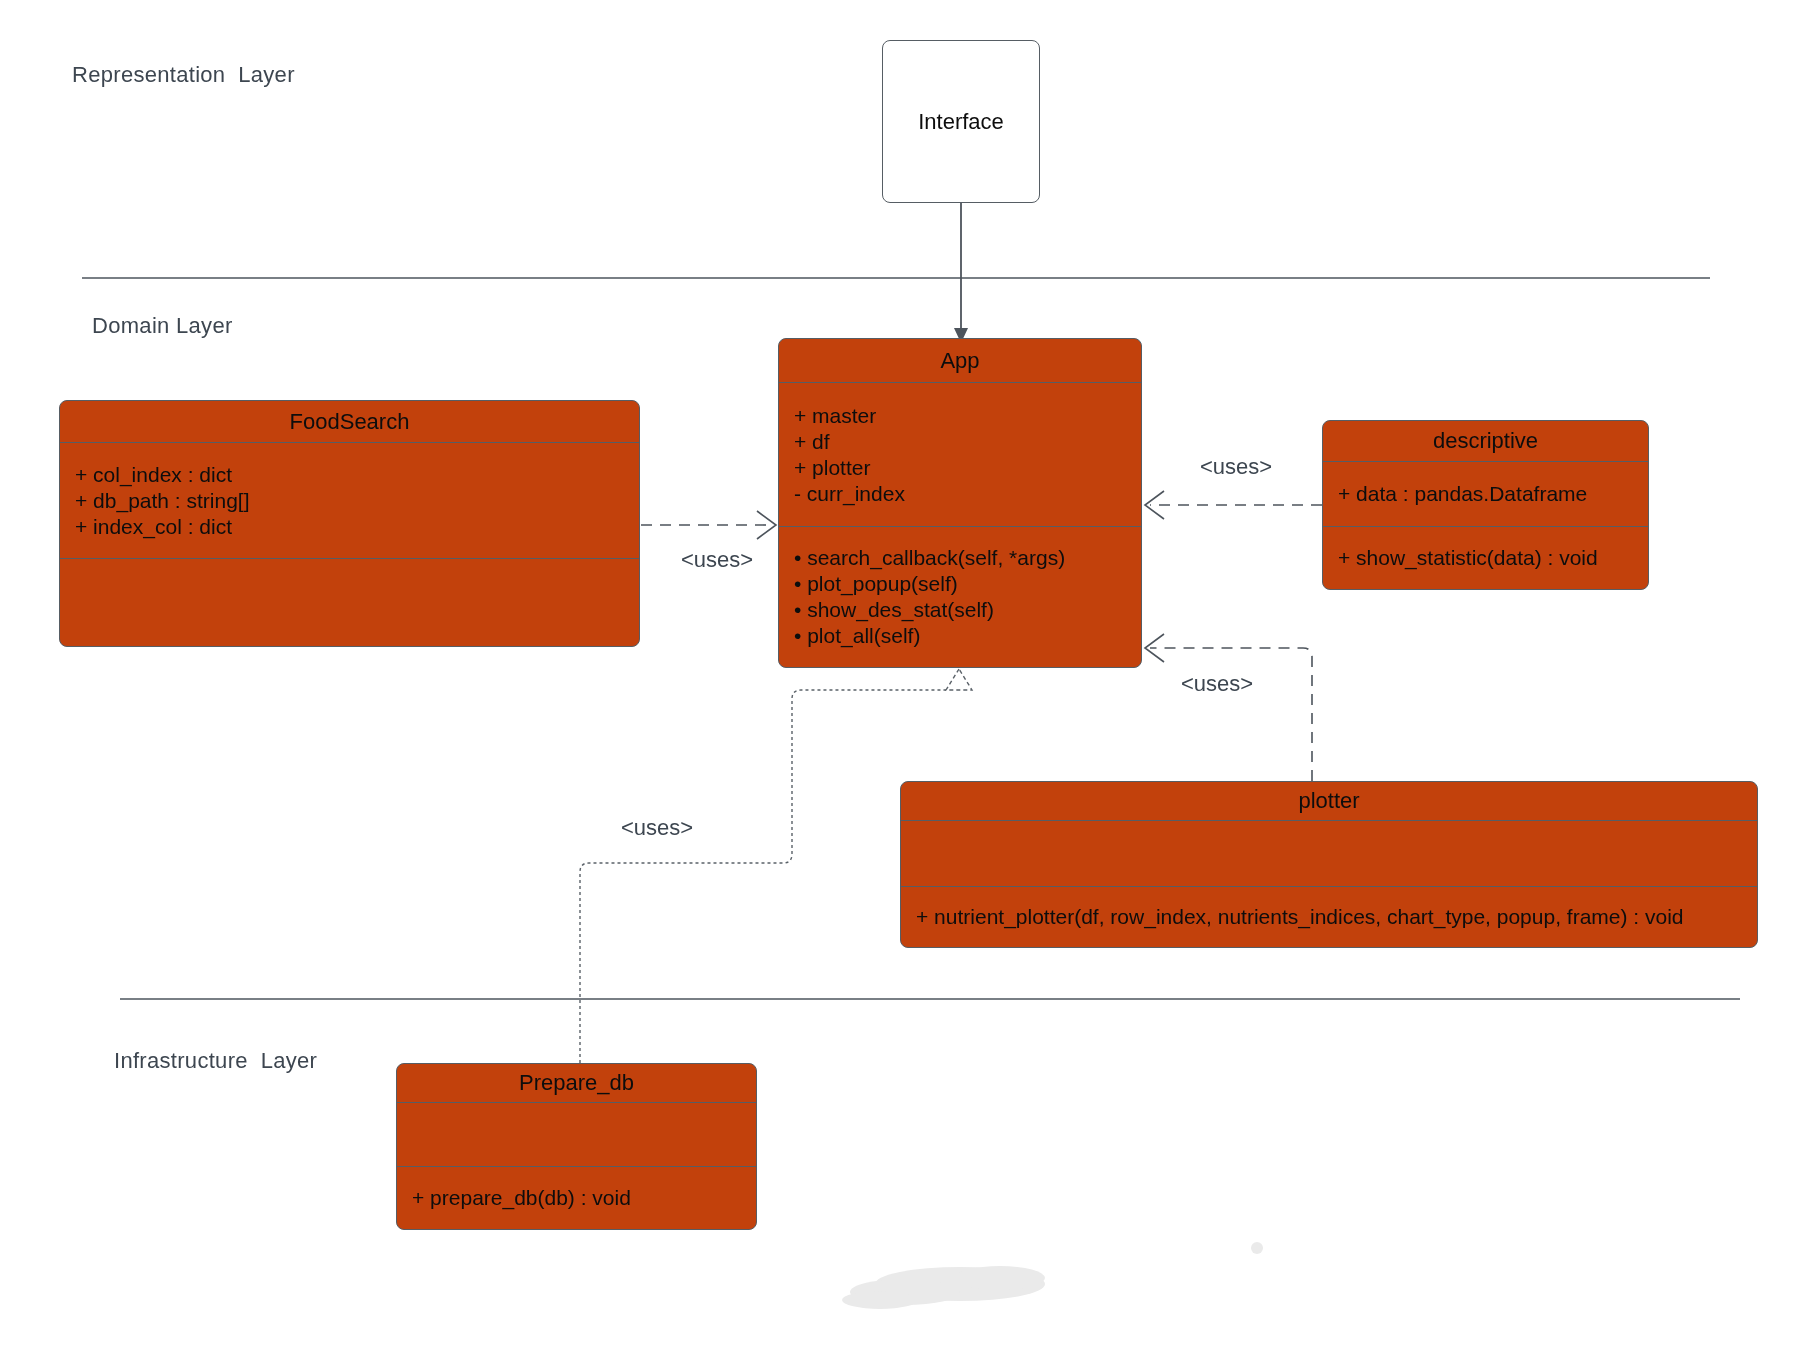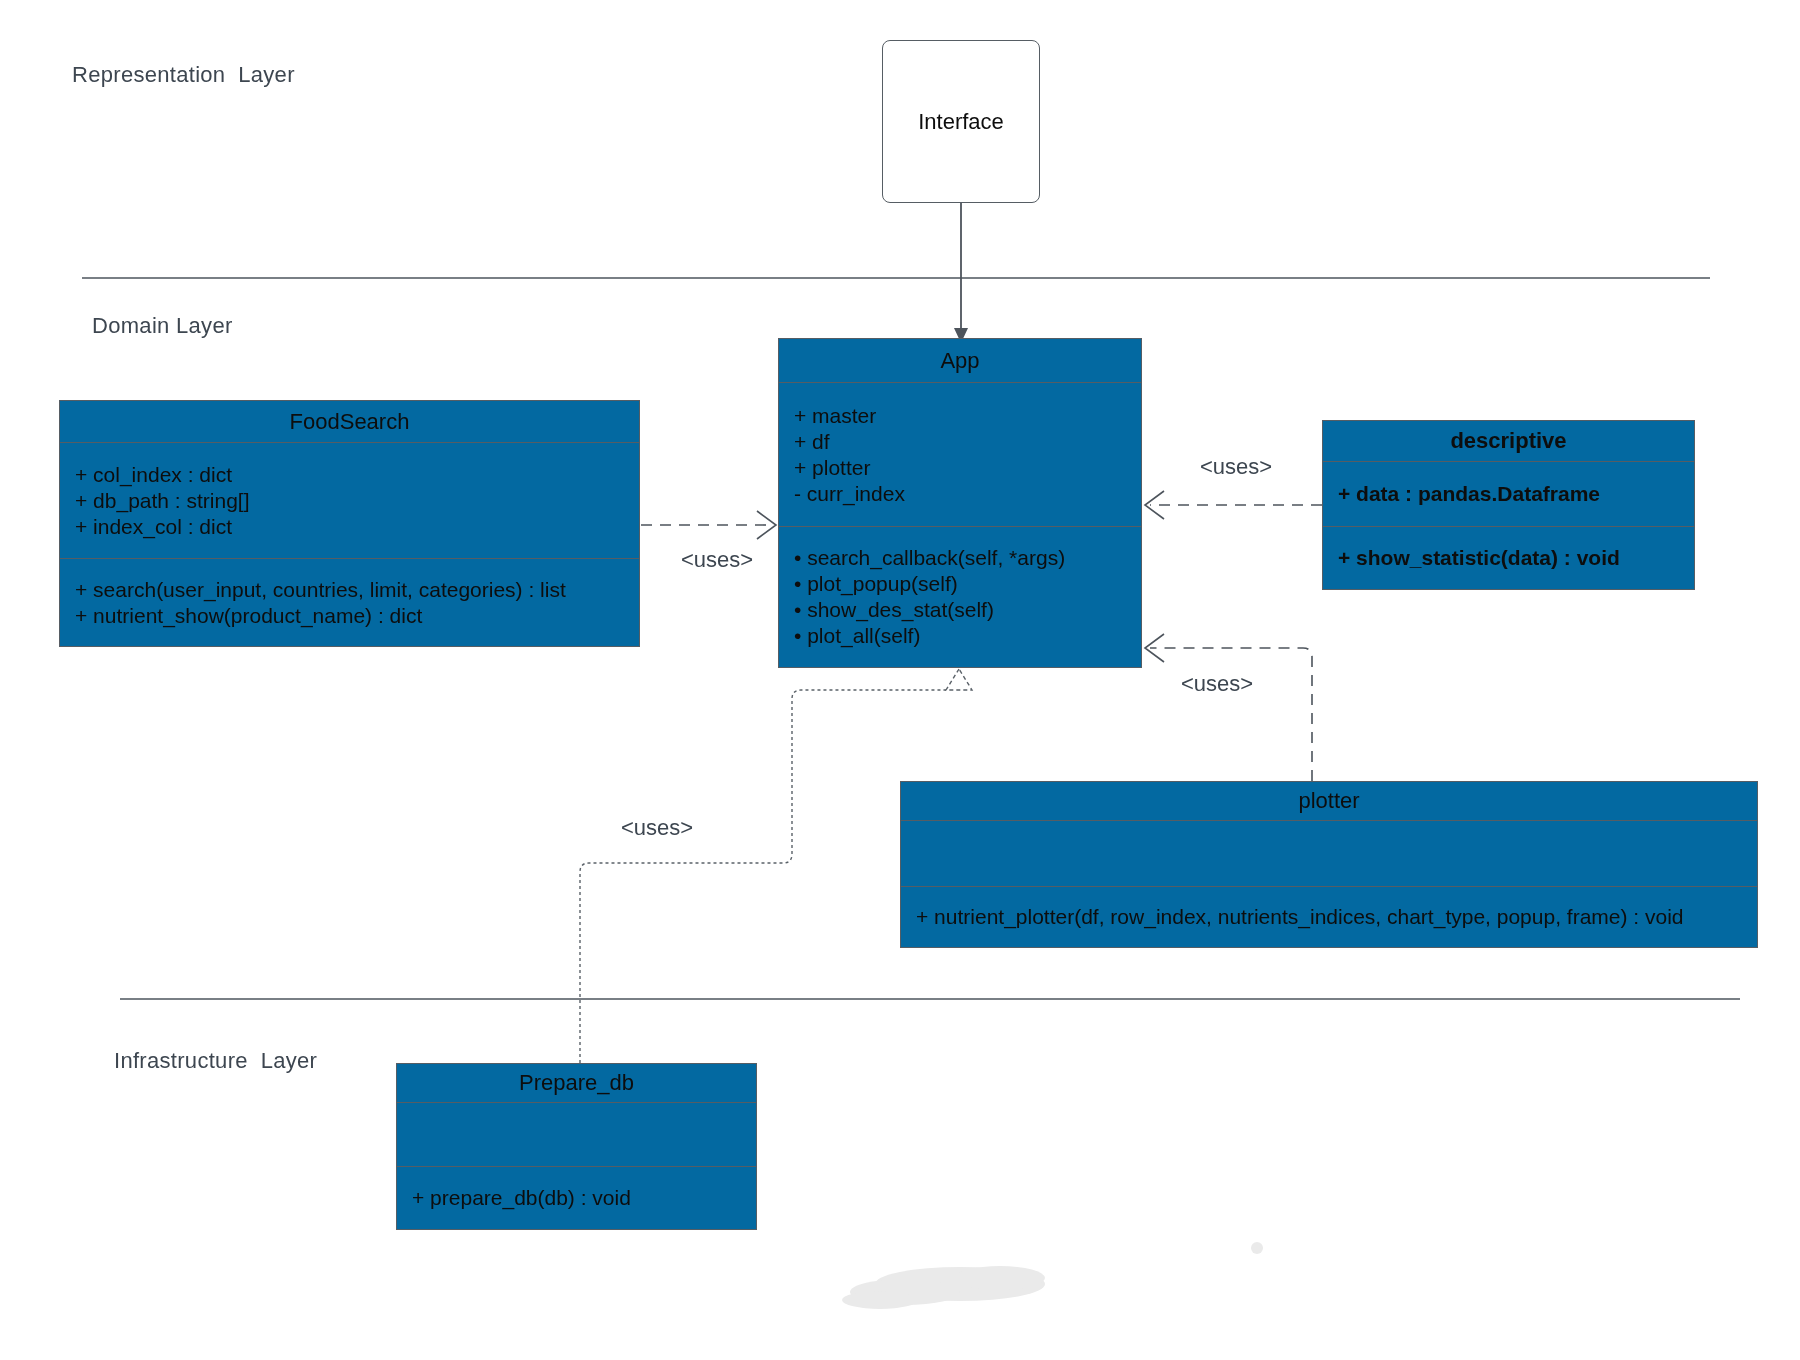--- a/index.html
+++ b/index.html
@@ -24,23 +24,23 @@
     letter-spacing: 0.3px;
   }
   .uses-label {
     position: absolute;
     color: #3d4650;
     font-size: 22px;
     white-space: pre;
   }
   .uml-box {
     position: absolute;
-    background: #0369a1;
+    background: #c2410c;
     border: 1.6px solid #565d64;
-    border-radius: 0;
+    border-radius: 8px;
     display: flex;
     flex-direction: column;
     box-sizing: border-box;
     color: #0d0d0d;
   }
   .uml-title {
     flex: 0 0 auto;
     display: flex;
     align-items: center;
     justify-content: center;
@@ -122,43 +122,39 @@
     <span>Interface</span>
   </div>
 
   <div class="uml-box" style="left:59px; top:400px; width:581px; height:247px;">
     <div class="uml-title" style="height:42px;">FoodSearch</div>
     <div class="uml-sec with-divider" style="height:116px;">
       <div class="m">+ col_index : dict</div>
       <div class="m">+ db_path : string[]</div>
       <div class="m">+ index_col : dict</div>
     </div>
-    <div class="uml-sec" style="flex:1;">
-      <div class="m">+ search(user_input, countries, limit, categories) : list</div>
-      <div class="m">+ nutrient_show(product_name) : dict</div>
-    </div>
   </div>
 
   <div class="uml-box" style="left:778px; top:338px; width:364px; height:330px;">
     <div class="uml-title" style="height:44px;">App</div>
     <div class="uml-sec with-divider" style="height:144px;">
       <div class="m">+ master</div>
       <div class="m">+ df</div>
       <div class="m">+ plotter</div>
       <div class="m">- curr_index</div>
     </div>
     <div class="uml-sec" style="flex:1;">
       <div class="m">• search_callback(self, *args)</div>
       <div class="m">• plot_popup(self)</div>
       <div class="m">• show_des_stat(self)</div>
       <div class="m">• plot_all(self)</div>
     </div>
   </div>
 
-  <div class="uml-box" style="left:1322px; top:420px; width:373px; height:170px;font-weight:bold;">
+  <div class="uml-box" style="left:1322px; top:420px; width:327px; height:170px;">
     <div class="uml-title" style="height:41px;">descriptive</div>
     <div class="uml-sec with-divider" style="height:65px;">
       <div class="m">+ data : pandas.Dataframe</div>
     </div>
     <div class="uml-sec" style="flex:1;">
       <div class="m">+ show_statistic(data) : void</div>
     </div>
   </div>
 
   <div class="uml-box" style="left:900px; top:781px; width:858px; height:167px;">

